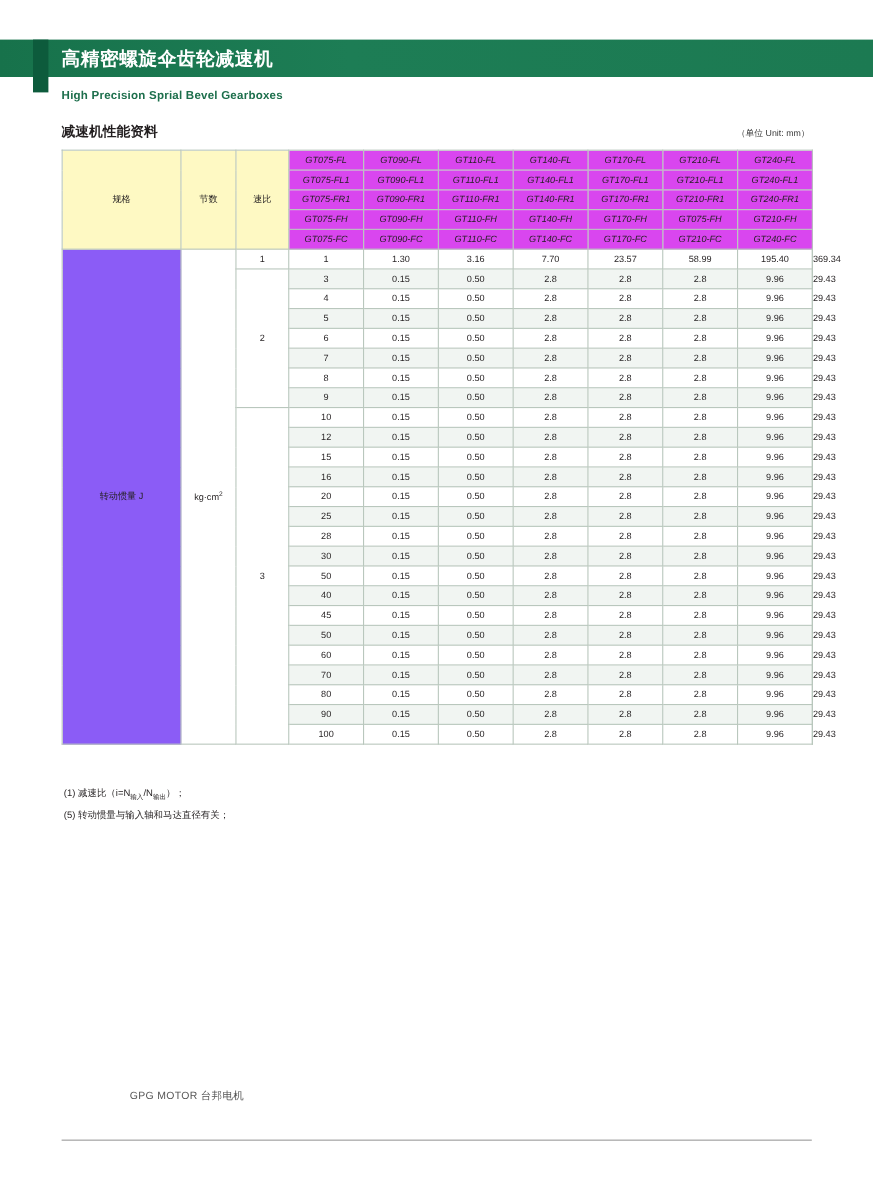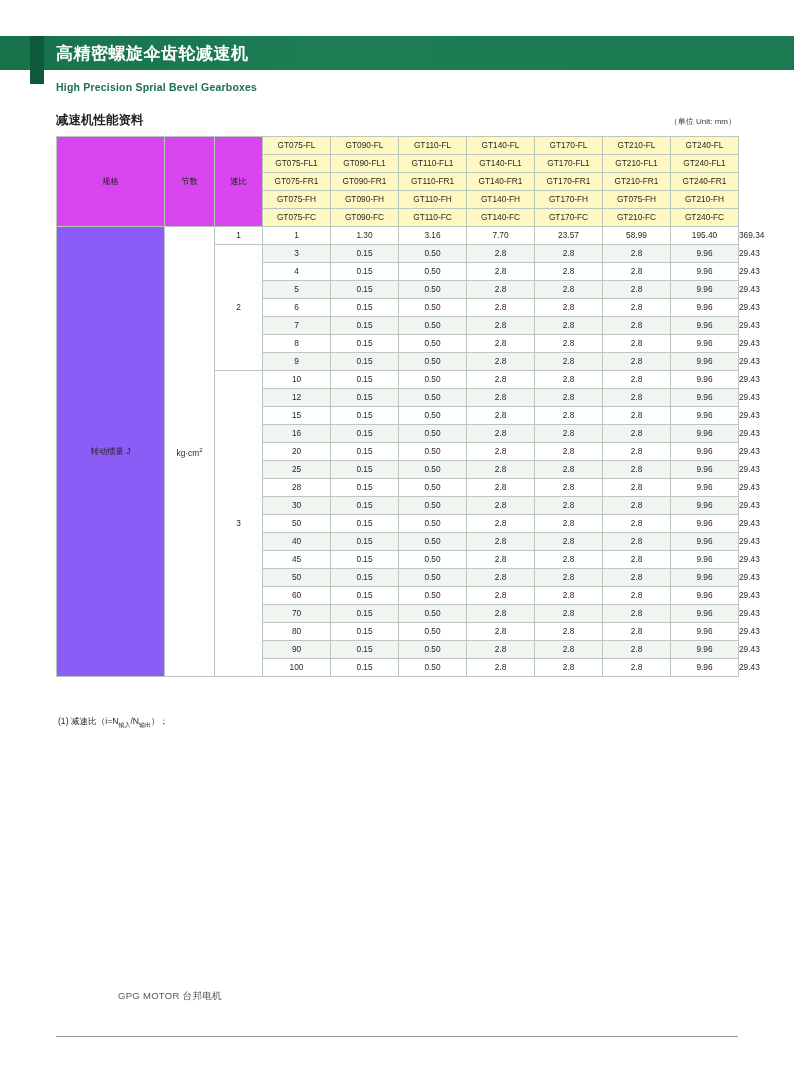--- a/index.html
+++ b/index.html
@@ -86,24 +86,25 @@
     border: 1px solid #b9c7bd;
     font-size: 8.3px;
     font-weight: normal;
     text-align: center;
     color: #231f20;
     padding: 0;
     height: 17px;
     line-height: 17px;
   }
   .hdr-cell {
+    background: #fef9c3;
+  }
+  .hdr-model {
     background: #d946ef;
-  }
-  .hdr-model {
-    background: #fef9c3;
+    font-style: italic;
   }
   .col-spec { width: 108px; }
   .col-jie  { width: 50px;  }
   .col-ratio{ width: 48px;  }
   .col-model{ width: 68px;  }
 
   .left-label {
     font-size: 9.5px;
     background: #8b5cf6;
     margin-left: 12px;
@@ -477,16 +478,17 @@
           <td class="row-plain">2.8</td>
           <td class="row-plain">9.96</td>
           <td class="row-plain">29.43</td>
         </tr>
       </tbody>
   </table>
 </div>
 
 <div class="notes" id="notes-block">
     <div>(1) 减速比（i=N<sub>输入</sub>/N<sub>输出</sub>）；</div>
+    <div>(5) 转动惯量与输入轴和马达直径有关；</div>
   </div>
 
 <div class="footer-rule"></div>
 <div class="footer-text">GPG MOTOR 台邦电机</div>
 
 </body></html>

